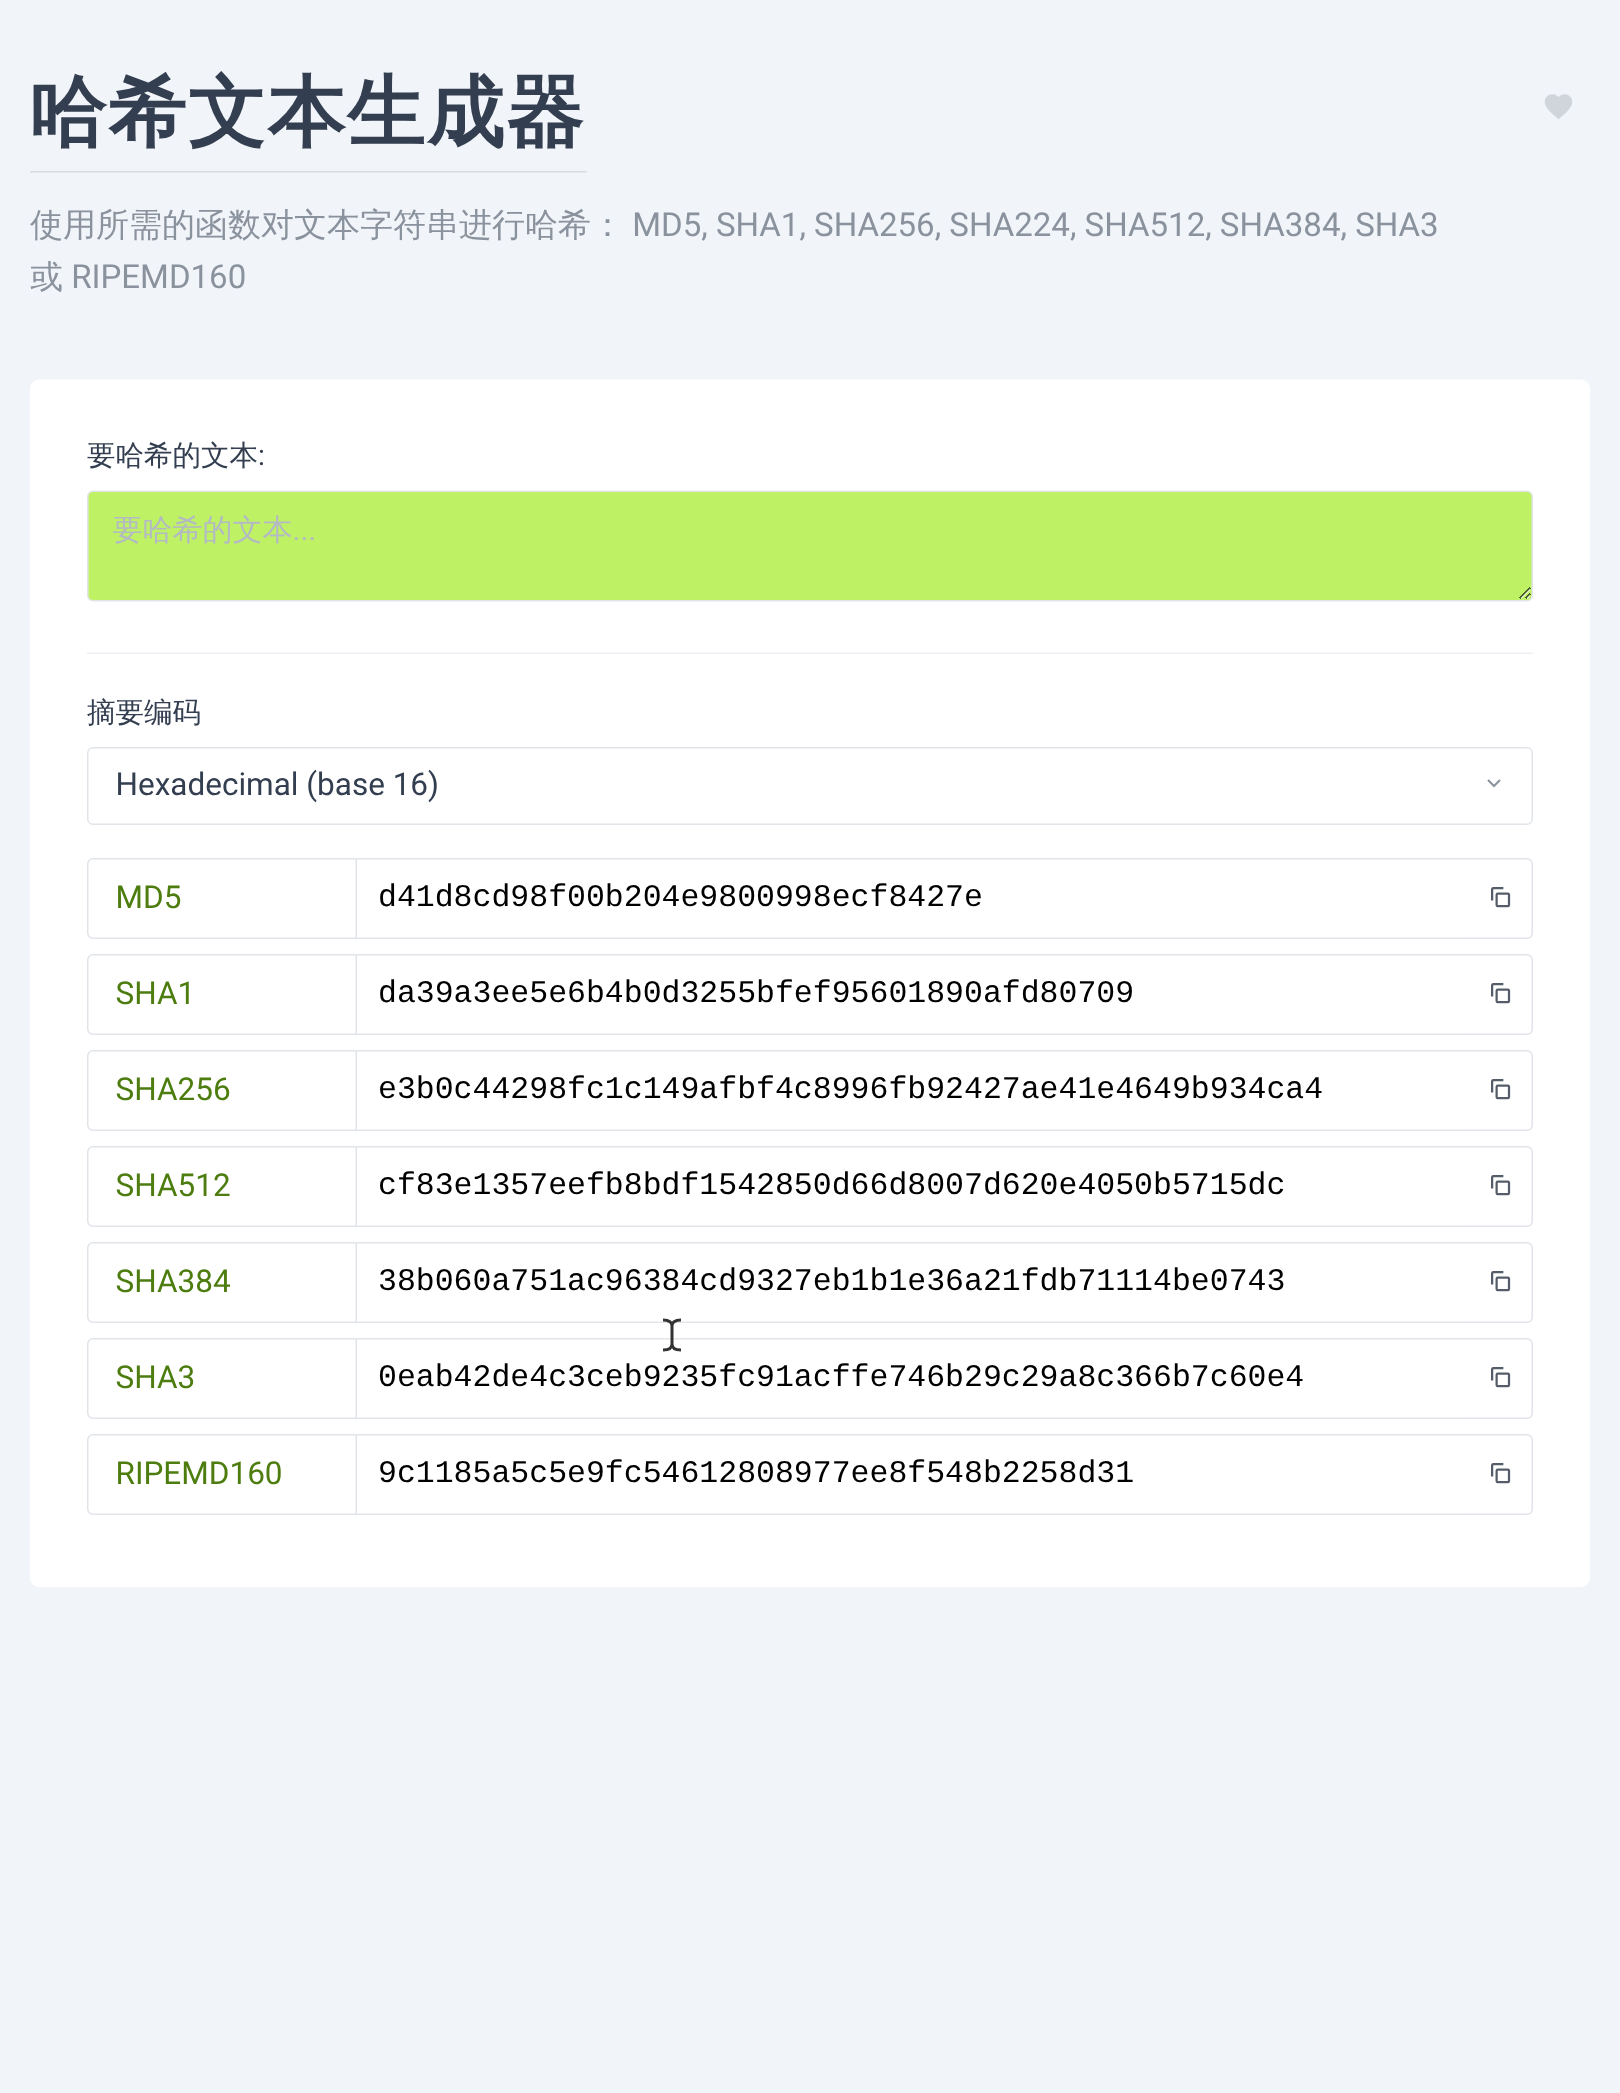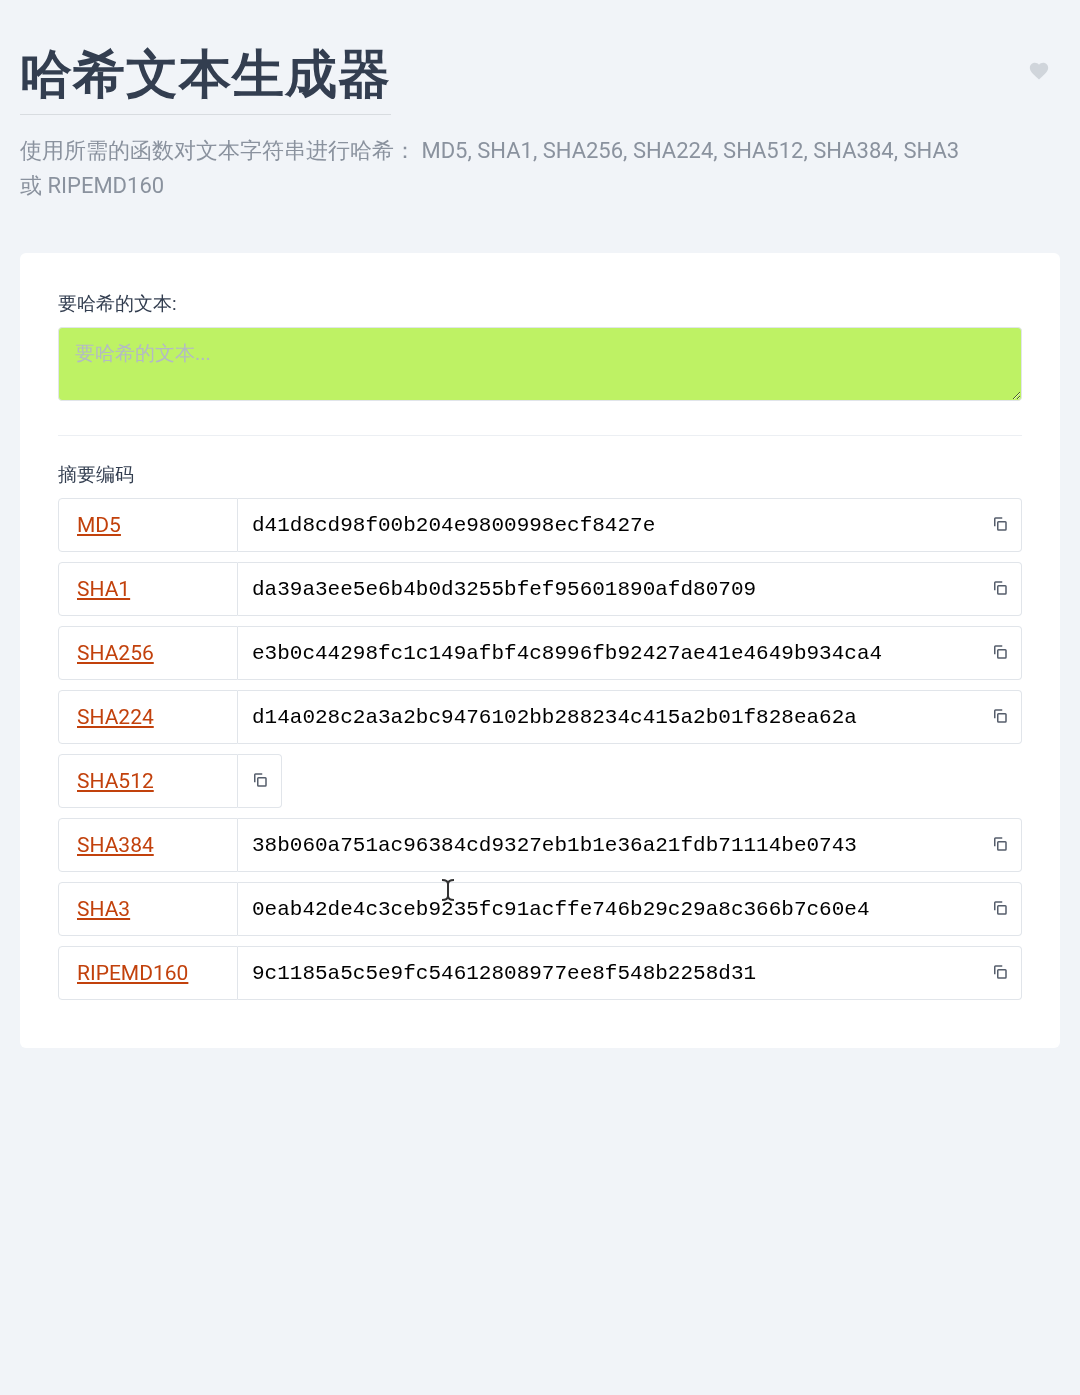--- a/index.html
+++ b/index.html
@@ -111,25 +111,24 @@
       align-items: stretch;
       margin-bottom: 10px;
     }
     .hash-label {
       width: 180px;
       flex-shrink: 0;
       border: 1px solid #e1e5ea;
       border-radius: 4px 0 0 4px;
       padding: 14px 18px;
       font-size: 21px;
-      color: #c2410c;
+      color: #4d7c0f;
       background: #fff;
       display: flex;
       align-items: center;
-      text-decoration: underline;
     }
     .hash-value {
       flex: 1;
       border: 1px solid #e1e5ea;
       border-left: none;
       border-right: none;
       padding: 2px 14px;
       font-size: 21px;
       color: #000000;
       background: #fff;
@@ -177,20 +176,30 @@
   <p class="subtitle">使用所需的函数对文本字符串进行哈希： MD5, SHA1, SHA256, SHA224, SHA512, SHA384, SHA3 或 RIPEMD160</p>
 </div>
 
 <div class="card" style="position:relative;">
   <label class="label">要哈希的文本:</label>
   <textarea class="textarea" placeholder="要哈希的文本..." style=""></textarea>
 
   <hr class="divider">
 
   <label class="label">摘要编码</label>
+  <div class="select-wrapper">
+    <select class="select">
+      <option>Hexadecimal (base 16)</option>
+    </select>
+    <span class="select-chevron">
+      <svg width="16" height="16" viewBox="0 0 24 24" fill="none" stroke="currentColor" stroke-width="2">
+        <polyline points="6 9 12 15 18 9"></polyline>
+      </svg>
+    </span>
+  </div>
 
   <div id="hash-list">
       <div class="hash-row">
         <div class="hash-label">MD5</div>
         <div class="hash-value">d41d8cd98f00b204e9800998ecf8427e</div>
         <button class="copy-btn">
           <span><svg width="18" height="18" viewBox="0 0 24 24" fill="none" stroke="currentColor" stroke-width="2">
               <rect x="9" y="9" width="11" height="11" rx="1"></rect>
               <path d="M5 15 L5 5 a1 1 0 0 1 1-1 L15 4"></path>
             </svg></span>
@@ -210,31 +219,22 @@
         <div class="hash-label">SHA256</div>
         <div class="hash-value">e3b0c44298fc1c149afbf4c8996fb92427ae41e4649b934ca4</div>
         <button class="copy-btn">
           <span><svg width="18" height="18" viewBox="0 0 24 24" fill="none" stroke="currentColor" stroke-width="2">
               <rect x="9" y="9" width="11" height="11" rx="1"></rect>
               <path d="M5 15 L5 5 a1 1 0 0 1 1-1 L15 4"></path>
             </svg></span>
         </button>
       </div>
       <div class="hash-row">
-        <div class="hash-label">SHA224</div>
-        <div class="hash-value">d14a028c2a3a2bc9476102bb288234c415a2b01f828ea62a</div>
-        <button class="copy-btn">
-          <span><svg width="18" height="18" viewBox="0 0 24 24" fill="none" stroke="currentColor" stroke-width="2">
-              <rect x="9" y="9" width="11" height="11" rx="1"></rect>
-              <path d="M5 15 L5 5 a1 1 0 0 1 1-1 L15 4"></path>
-            </svg></span>
-        </button>
-      </div>
-      <div class="hash-row">
         <div class="hash-label">SHA512</div>
+        <div class="hash-value">cf83e1357eefb8bdf1542850d66d8007d620e4050b5715dc</div>
         <button class="copy-btn">
           <span><svg width="18" height="18" viewBox="0 0 24 24" fill="none" stroke="currentColor" stroke-width="2">
               <rect x="9" y="9" width="11" height="11" rx="1"></rect>
               <path d="M5 15 L5 5 a1 1 0 0 1 1-1 L15 4"></path>
             </svg></span>
         </button>
       </div>
       <div class="hash-row">
         <div class="hash-label">SHA384</div>
         <div class="hash-value">38b060a751ac96384cd9327eb1b1e36a21fdb71114be0743</div>

